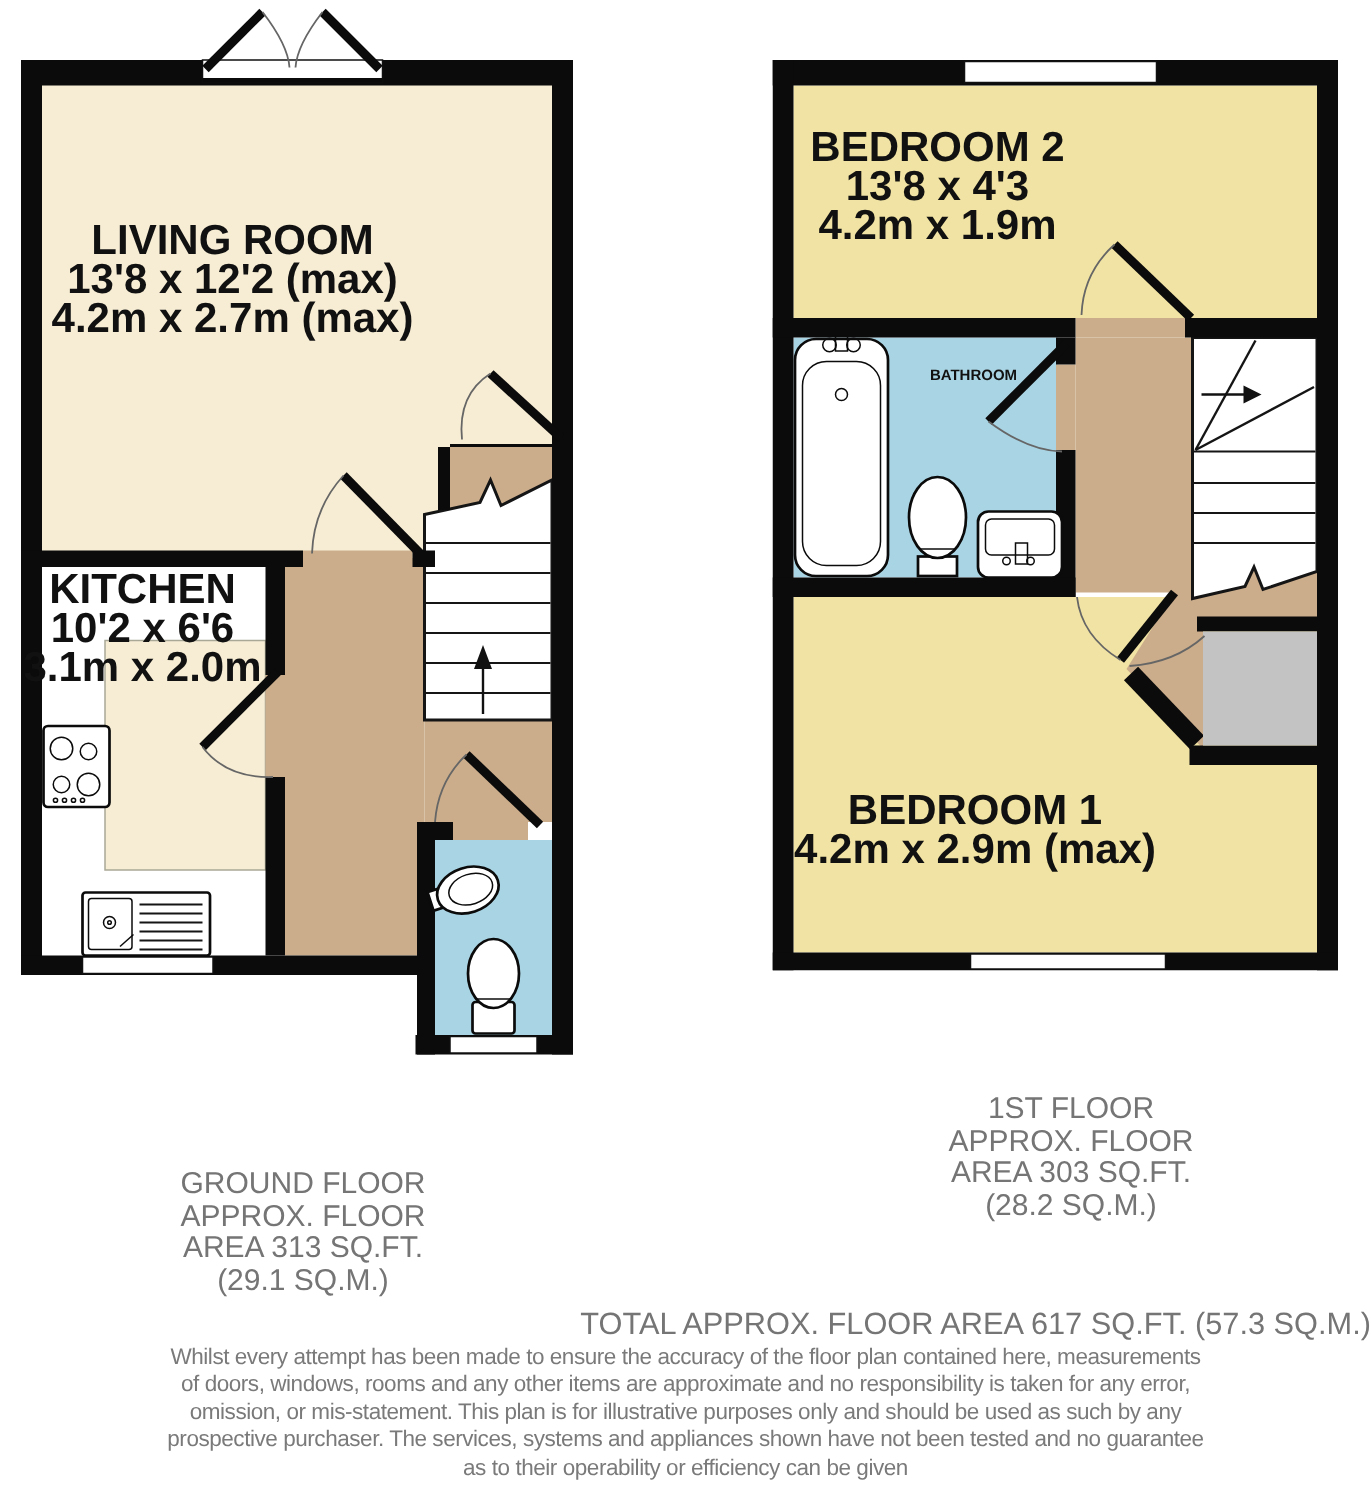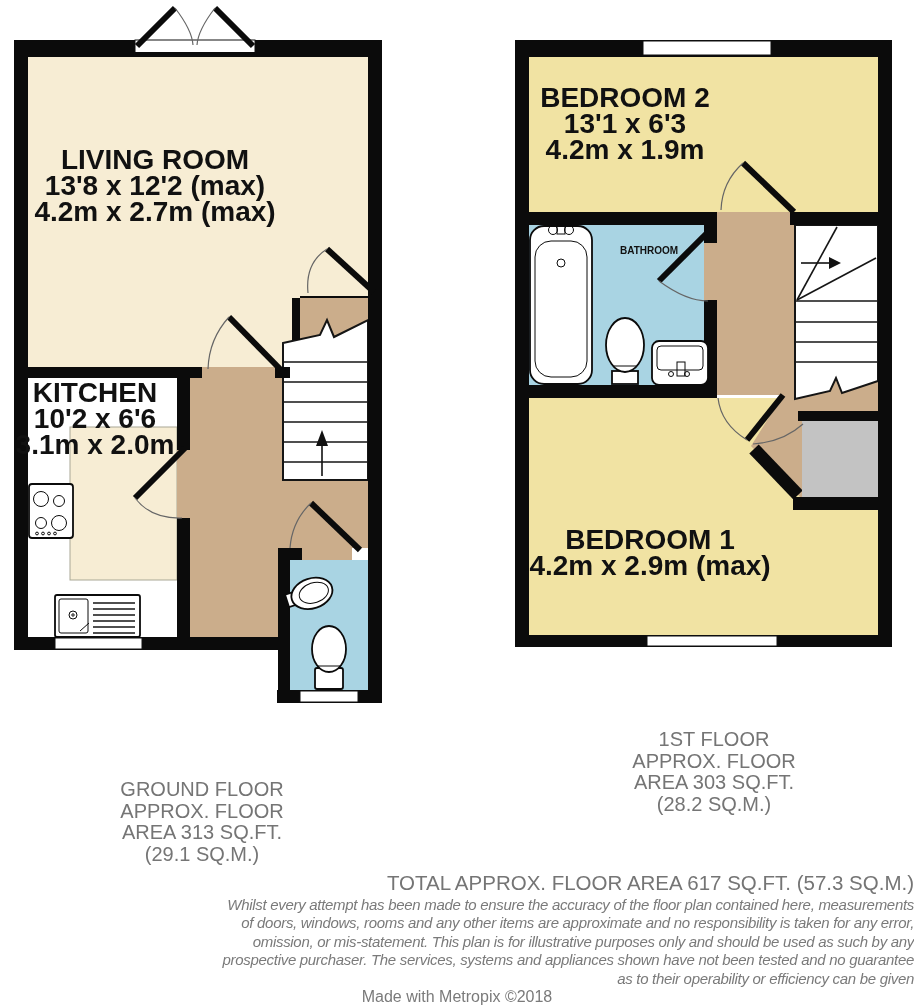--- a/index.html
+++ b/index.html
@@ -29,22 +29,22 @@
   .arrow{stroke:#111;stroke-width:1.6;}
   .ahead{fill:#111;}
   
   .roomlabel{position:absolute;text-align:center;font-weight:bold;color:#111;
              font-size:28px;line-height:26px;white-space:nowrap;transform:translateX(-50%);}
   .bathlabel{position:absolute;font-weight:bold;color:#111;font-size:10px;
              transform:translateX(-50%);white-space:nowrap;}
   .arealabel{position:absolute;text-align:center;color:var(--label);font-size:20px;
              line-height:21.5px;transform:translateX(-50%);white-space:nowrap;}
   .total{position:absolute;width:100%;text-align:right;color:var(--label);font-size:20.5px;}
-  .disclaimer{position:absolute;width:100%;text-align:right;color:#7a7a7a;font-size:15px;
-              line-height:18.4px;letter-spacing:-0.3px;font-style:italic;}
+  .disclaimer{position:absolute;width:100%;text-align:center;color:#7a7a7a;font-size:15px;
+              line-height:18.4px;letter-spacing:-0.3px;}
   .credit{position:absolute;width:100%;text-align:center;color:#7a7a7a;font-size:16px;}
 </style>
 </head>
 <body>
 
 <div id="stage">
 
   <svg class="plan" style="left:14px;top:0;" width="368" height="710" viewBox="0 0 368 710">
 
     <g>
@@ -248,21 +248,21 @@
   </div>
 
   <div class="roomlabel" style="left:95px;top:380px;">
     <div>KITCHEN</div>
     <div>10'2 x 6'6</div>
     <div>3.1m x 2.0m</div>
   </div>
 
   <div class="roomlabel" style="left:625px;top:85px;">
     <div>BEDROOM 2</div>
-    <div>13'1 x 6'3</div>
+    <div>13'8 x 4'3</div>
     <div>4.2m x 1.9m</div>
   </div>
 
   <div class="bathlabel" style="left:649px;top:245px;">BATHROOM</div>
 
   <div class="roomlabel" style="left:650px;top:527px;">
     <div>BEDROOM 1</div>
     <div>4.2m x 2.9m (max)</div>
   </div>
 
@@ -283,15 +283,14 @@
   <div class="total" style="top:871px;">TOTAL APPROX. FLOOR AREA 617 SQ.FT. (57.3 SQ.M.)</div>
 
   <div class="disclaimer" style="top:896px;">
     <div>Whilst every attempt has been made to ensure the accuracy of the floor plan contained here, measurements</div>
     <div>of doors, windows, rooms and any other items are approximate and no responsibility is taken for any error,</div>
     <div>omission, or mis-statement. This plan is for illustrative purposes only and should be used as such by any</div>
     <div>prospective purchaser. The services, systems and appliances shown have not been tested and no guarantee</div>
     <div>as to their operability or efficiency can be given</div>
   </div>
 
-  <div class="credit" style="top:988px;">Made with Metropix ©2018</div>
 
 </div>
 
 </body></html>

